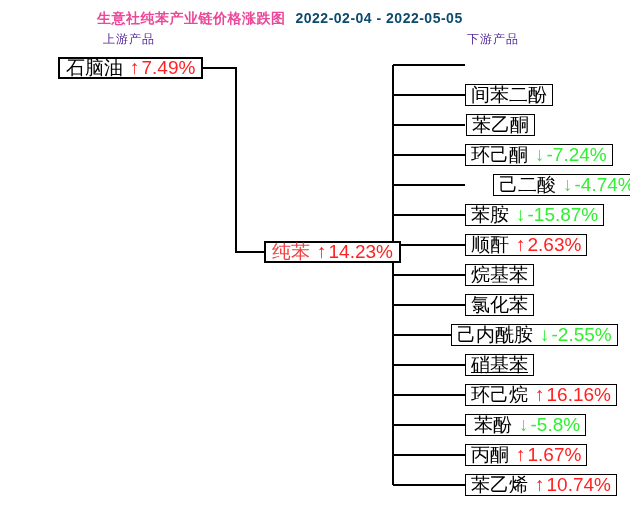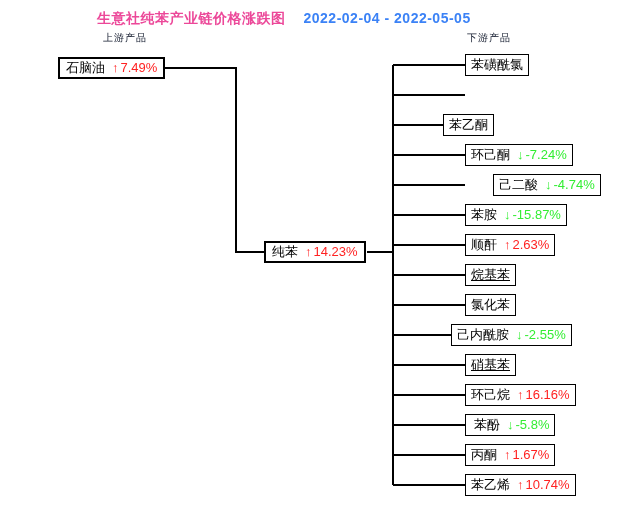--- a/index.html
+++ b/index.html
@@ -9,38 +9,38 @@
     background:#ffffff;
     font-family:"Liberation Sans", sans-serif;
     overflow:hidden;
   }
   #wires{position:absolute;left:0;top:0;width:630px;height:505px;}
   .title{
     position:absolute;left:97px;top:10px;
     font-size:14px;letter-spacing:0.5px;white-space:nowrap;
   }
   .title .main{color:#ec4899;font-weight:bold;}
-  .title .dates{color:#3b82f6;margin-left:18px;font-weight:bold;}
+  .title .dates{color:#0c4a6e;margin-left:10px;font-weight:bold;}
   .col-label{
     position:absolute;top:31px;
-    font-size:10px;color:#0f172a;letter-spacing:1px;white-space:nowrap;
+    font-size:12px;color:#4c1d95;letter-spacing:1px;white-space:nowrap;
   }
   .col-label.up{left:103px;}
   .col-label.down{left:467px;}
   .node{
     position:absolute;
     display:inline-flex;align-items:center;
     height:22px;box-sizing:border-box;
     padding:0 5px;
     background:#fff;border:1px solid #000;
-    font-size:13px;line-height:20px;white-space:nowrap;
+    font-size:19px;line-height:20px;white-space:nowrap;
   }
   .node.major{border-width:2px;padding:0 6px;}
   .node .nm{color:#000;}
-  .node.center-node .nm{color:#000000;}
+  .node.center-node .nm{color:#ef4444;}
   .chg{margin-left:7px;display:inline-flex;align-items:center;}
   .chg:empty, .chg.empty{display:none;margin:0;}
   .chg .arr{margin-right:2px;}
   .chg[data-dir="up"]{color:#ff2222;}
   .chg[data-dir="down"]{color:#33ee33;}
 </style>
 </head>
 <body>
 
 <div id="canvas">
@@ -85,25 +85,25 @@
   </div>
 
   <div class="node major center-node" style="left:264px;top:241px;">
     <span class="nm">纯苯</span>
     <span class="chg" data-dir="up">
         <span class="arr">↑</span>
         <span>14.23%</span>
       </span>
   </div>
 
-  <div class="node" style="left:465px;top:54px;">
-    <span class="nm">苯磺酰氯</span>
+  <div class="node" style="left:465px;top:84px;">
+    <span class="nm">间苯二酚</span>
 
   </div>
-  <div class="node" style="left:443px;top:114px;">
+  <div class="node" style="left:466px;top:114px;">
     <span class="nm">苯乙酮</span>
 
   </div>
   <div class="node" style="left:465px;top:144px;">
     <span class="nm">环己酮</span>
     <span class="chg" data-dir="down">
         <span class="arr">↓</span>
         <span>-7.24%</span>
       </span>
   </div>
@@ -121,21 +121,21 @@
         <span>-15.87%</span>
       </span>
   </div>
   <div class="node" style="left:465px;top:234px;">
     <span class="nm">顺酐</span>
     <span class="chg" data-dir="up">
         <span class="arr">↑</span>
         <span>2.63%</span>
       </span>
   </div>
-  <div class="node" style="left:465px;top:264px;text-decoration:underline;">
+  <div class="node" style="left:465px;top:264px;">
     <span class="nm">烷基苯</span>
 
   </div>
   <div class="node" style="left:465px;top:294px;">
     <span class="nm">氯化苯</span>
 
   </div>
   <div class="node" style="left:451px;top:324px;">
     <span class="nm">己内酰胺</span>
     <span class="chg" data-dir="down">

